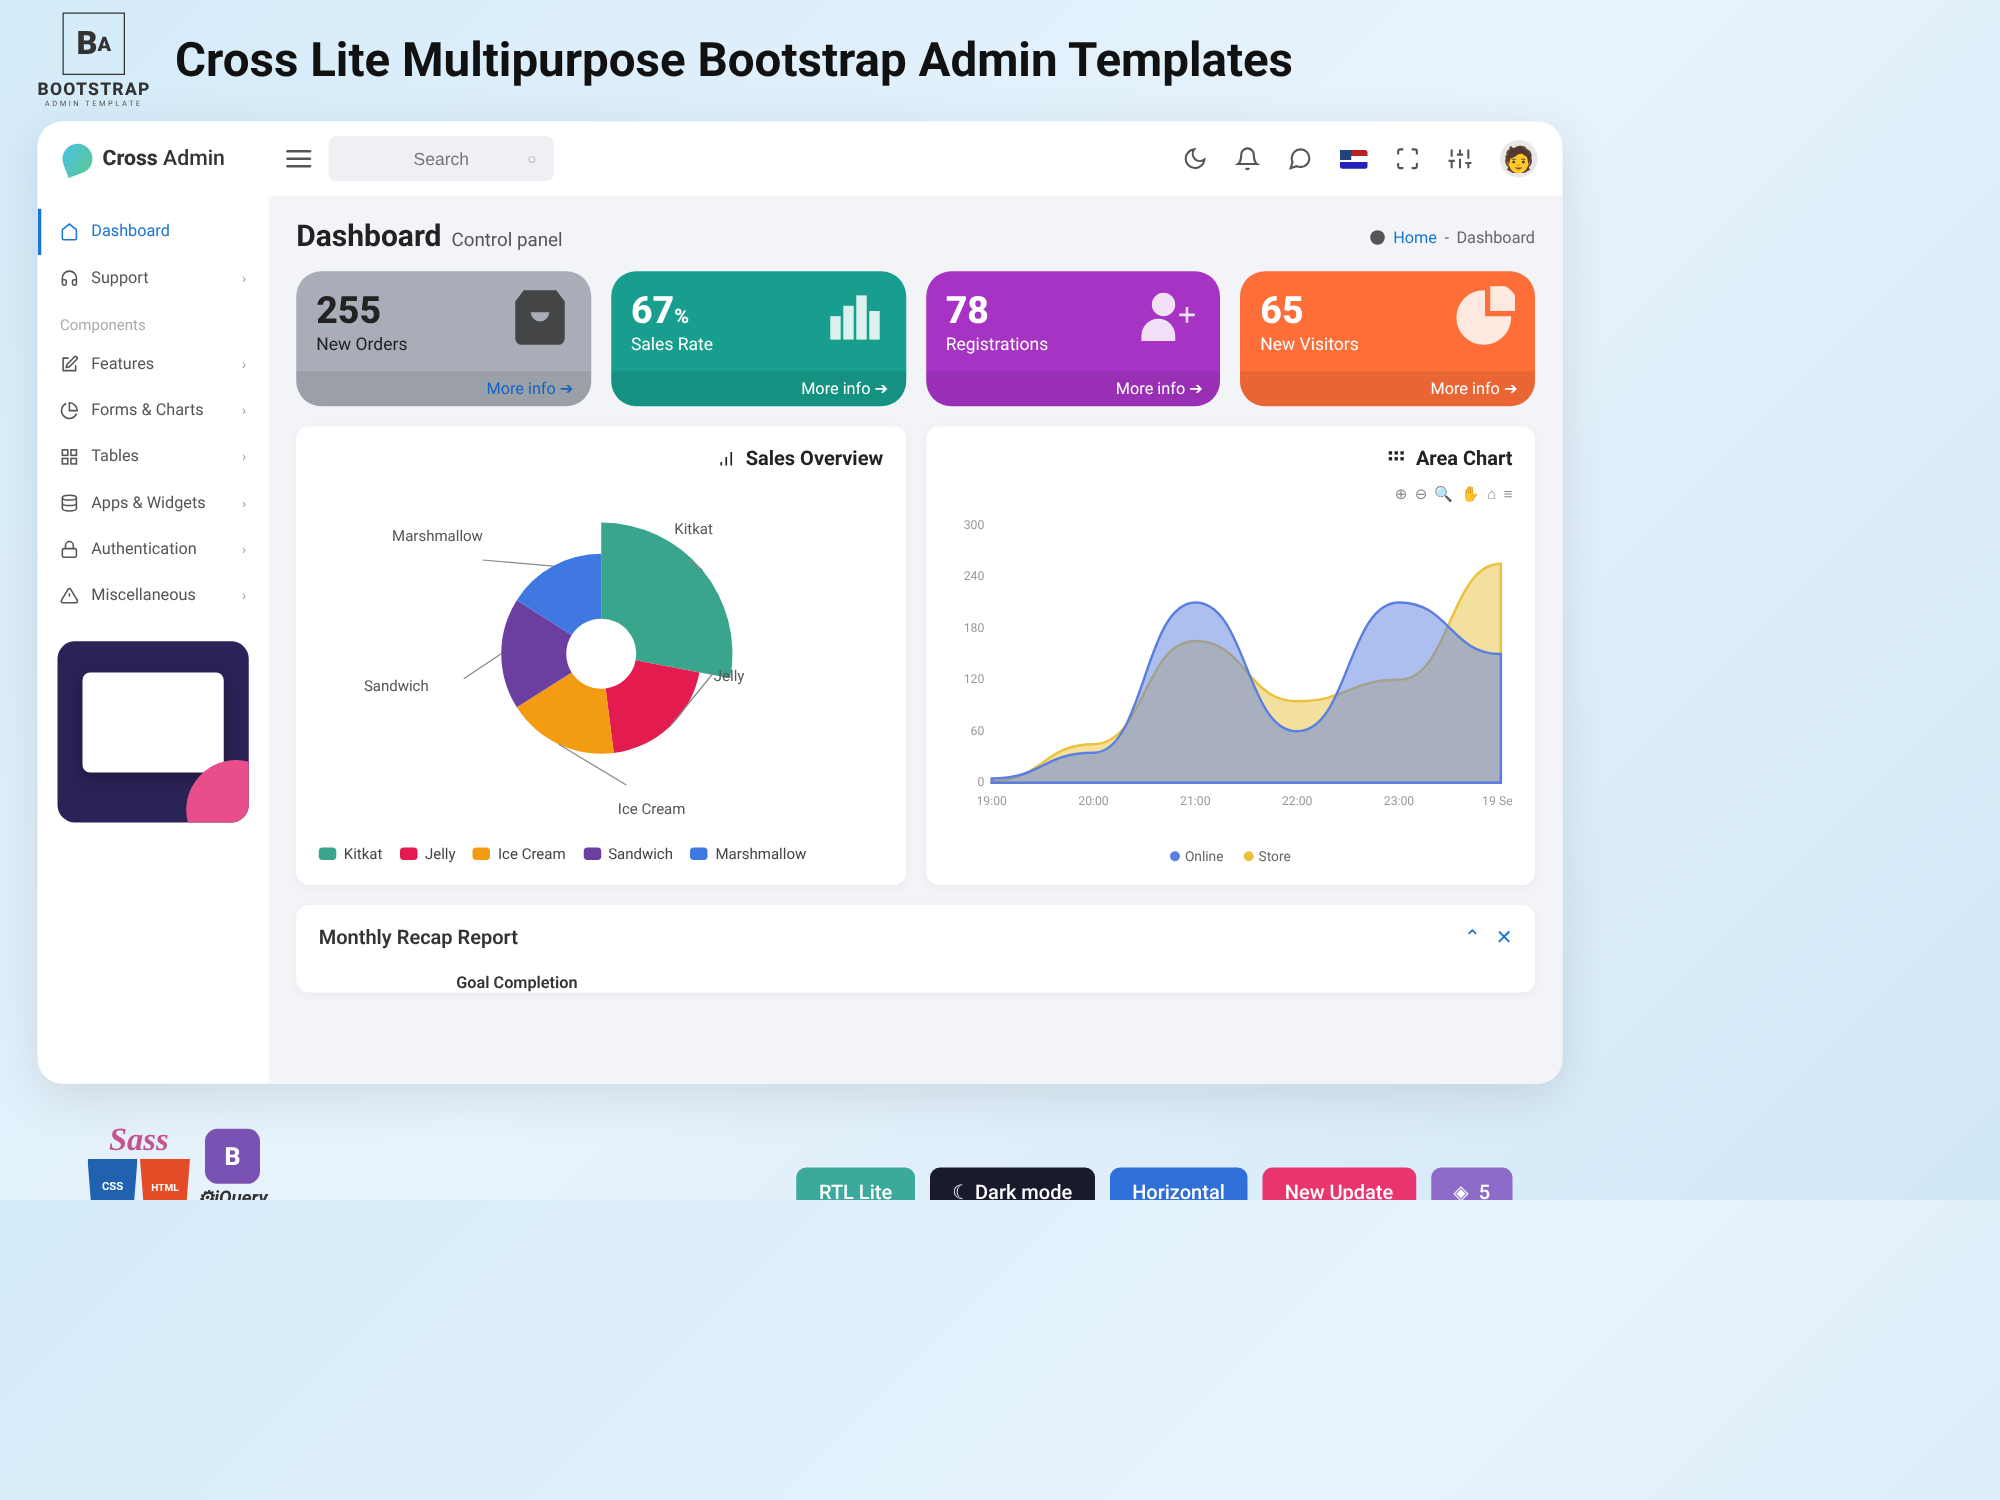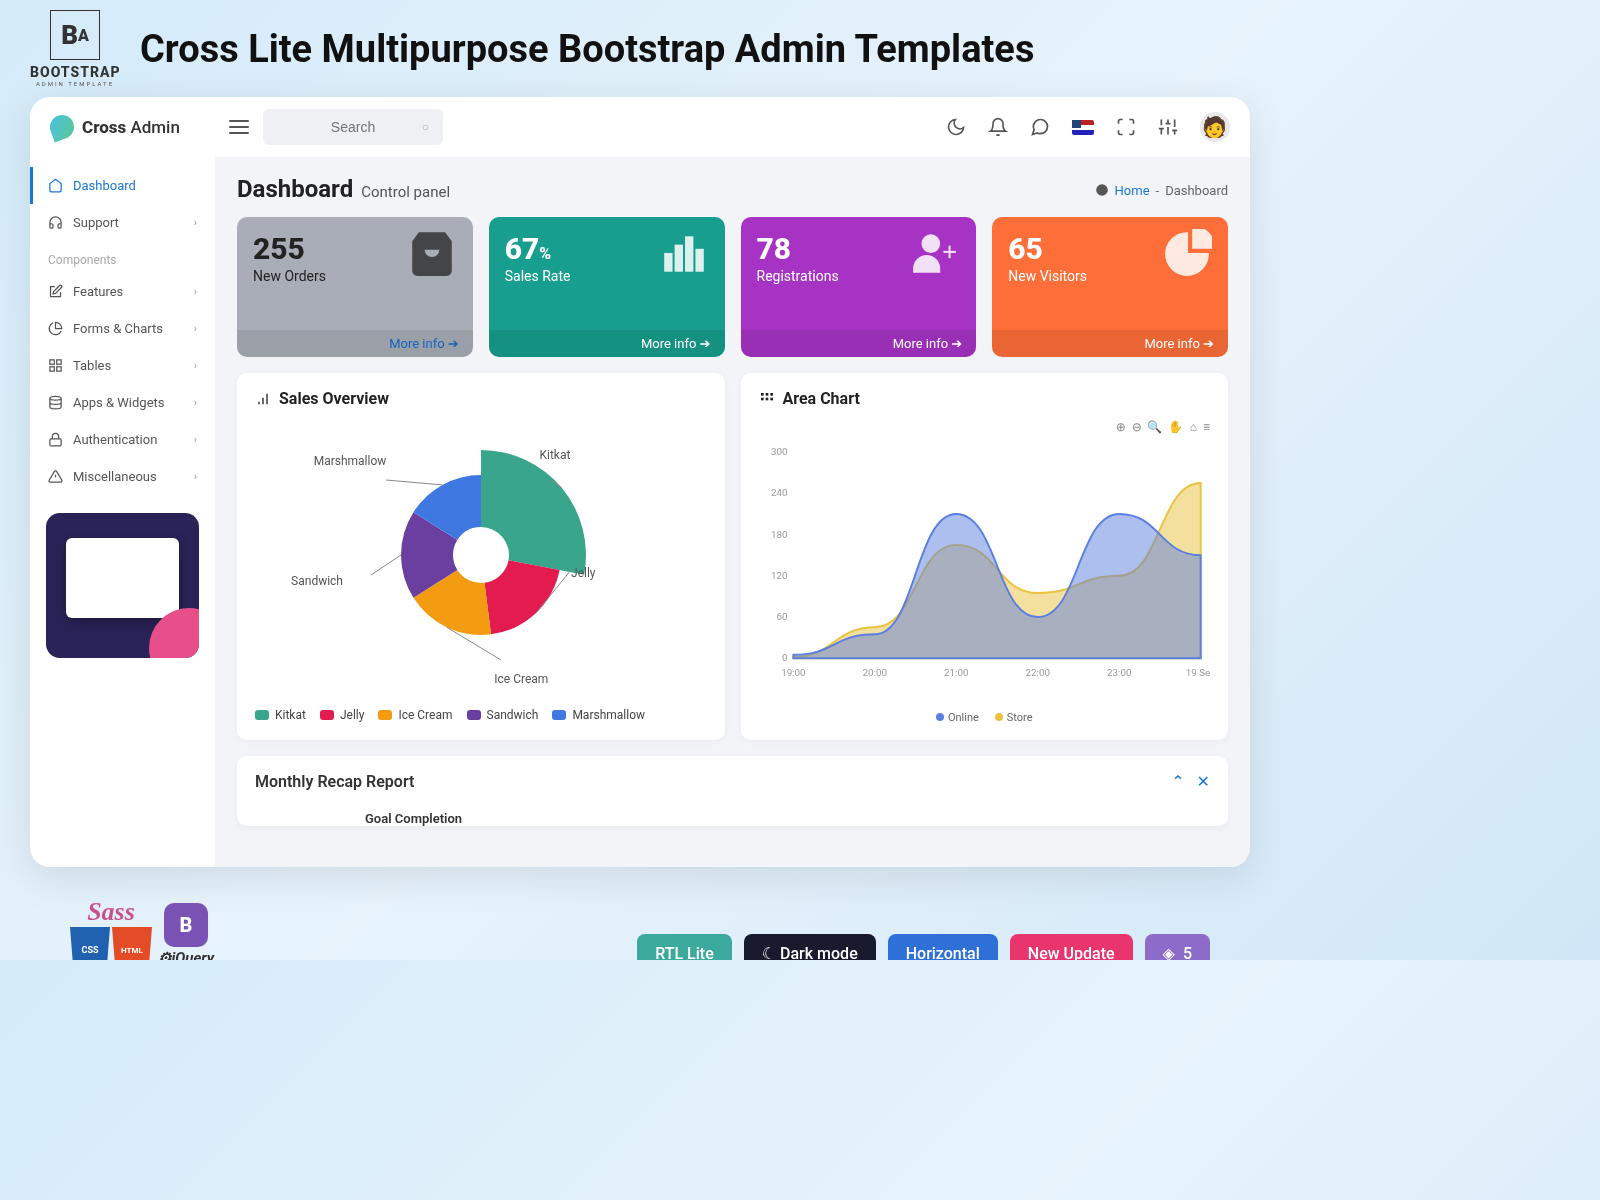--- a/index.html
+++ b/index.html
@@ -37,34 +37,34 @@
 .promo { margin: 18px 16px; border-radius: 14px; background: #2a2357; height: 145px; position: relative; overflow: hidden; }
 .promo::after { content: ''; position: absolute; bottom: -30px; right: -30px; width: 80px; height: 80px; background: #e84e8a; border-radius: 50%; }
 .promo-laptop { position: absolute; top: 25px; left: 20px; right: 20px; height: 80px; background: #fff; border-radius: 6px; box-shadow: 0 4px 12px rgba(0,0,0,.3); }
 .main { flex: 1; background: #f3f4f8; padding: 18px 22px; overflow-y: auto; }
 .page-head { display: flex; align-items: baseline; margin-bottom: 14px; }
 .page-title { font-size: 24px; font-weight: 700; color: #222; }
 .page-sub { font-size: 15px; color: #555; margin-left: 8px; }
 .crumbs { margin-left: auto; font-size: 13px; color: #666; display: flex; align-items: center; gap: 6px; }
 .crumbs a { color: #1976d2; text-decoration: none; }
 .stats { display: grid; grid-template-columns: repeat(4, 1fr); gap: 16px; margin-bottom: 16px; }
-.stat { border-radius: 10px; padding: 14px 16px 0; color: #fff; position: relative; overflow: hidden; height: 140px; }
+.stat { border-radius: 20px; padding: 14px 16px 0; color: #fff; position: relative; overflow: hidden; height: 108px; }
 .stat.grey { background: #a8adb7; color: #222; }
 .stat.teal { background: #179e8e; }
 .stat.purple { background: #a733c4; }
 .stat.orange { background: #fd6e38; }
 .stat-val { font-size: 30px; font-weight: 800; }
 .stat-val .pct { font-size: 16px; }
 .stat-label { font-size: 14px; margin-top: 2px; }
 .stat-ic { position: absolute; right: 16px; top: 12px; width: 50px; height: 50px; opacity: .85; }
 .stat-more { position: absolute; bottom: 0; left: 0; right: 0; padding: 6px 14px; text-align: right; font-size: 13px; background: rgba(0,0,0,.08); cursor: pointer; }
 .stat.grey .stat-more { color: #1565c0; }
 .charts { display: grid; grid-template-columns: 1fr 1fr; gap: 16px; margin-bottom: 16px; }
 .card { background: #fff; border-radius: 10px; padding: 16px 18px; box-shadow: 0 2px 8px rgba(0,0,0,.04); }
-.card-title { font-size: 16px; font-weight: 700; color: #222; display: flex; align-items: center; gap: 8px; margin-bottom: 12px; }
+.card-title { font-size: 16px; font-weight: 700; color: #222; display: flex; align-items: center; gap: 8px; margin-bottom: 12px; justify-content: flex-end; }
 .pie-wrap { position: relative; height: 280px; }
 .pie-svg { display: block; margin: 0 auto; }
 .pie-label { position: absolute; font-size: 12px; color: #555; }
 .legend { display: flex; gap: 14px; flex-wrap: wrap; margin-top: 8px; font-size: 12px; color: #444; align-items:center; }
 .legend-item { display: flex; align-items: center; gap: 6px; }
 .swatch { width: 14px; height: 10px; border-radius: 3px; }
 .area-toolbar { display: flex; gap: 6px; justify-content: flex-end; margin-bottom: 6px; color: #888; font-size: 12px; }
 .area-toolbar span { cursor: pointer; }
 .area-svg { width: 100%; height: 250px; }
 .axis-label { font-size: 10px; fill: #999; }

